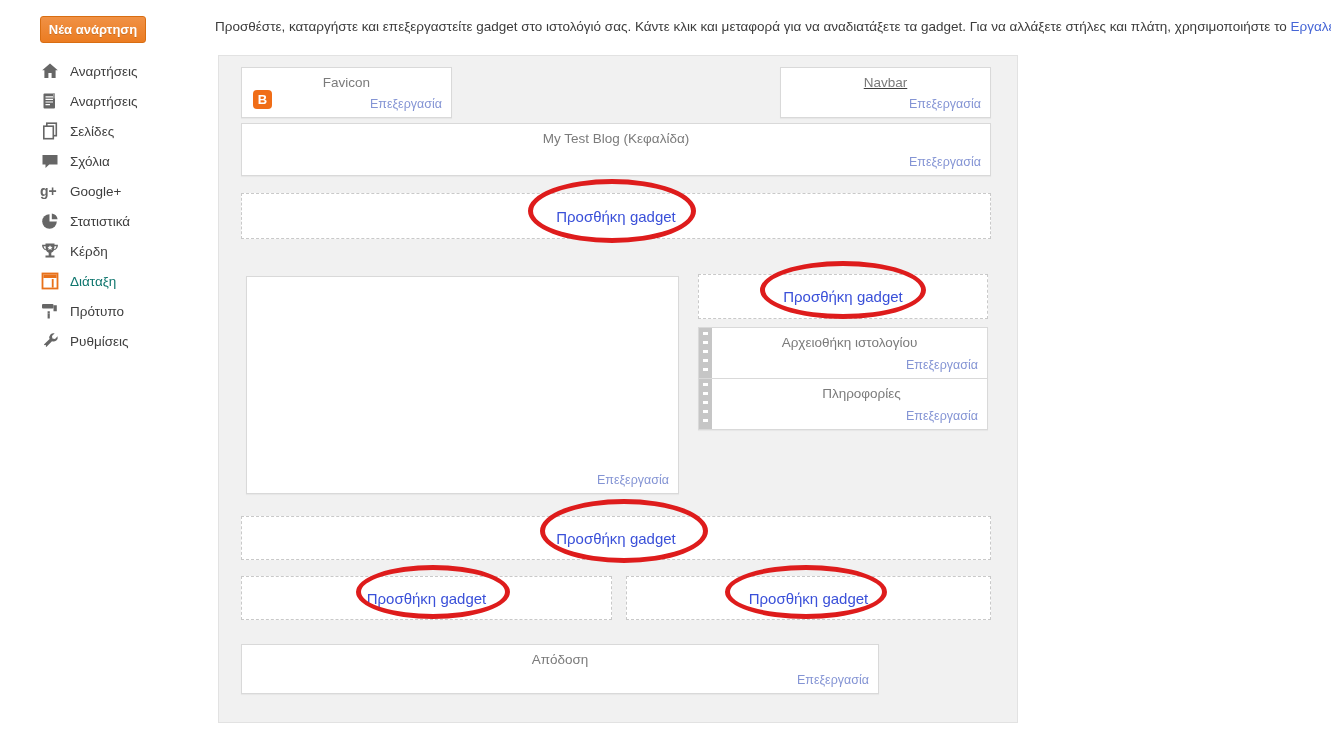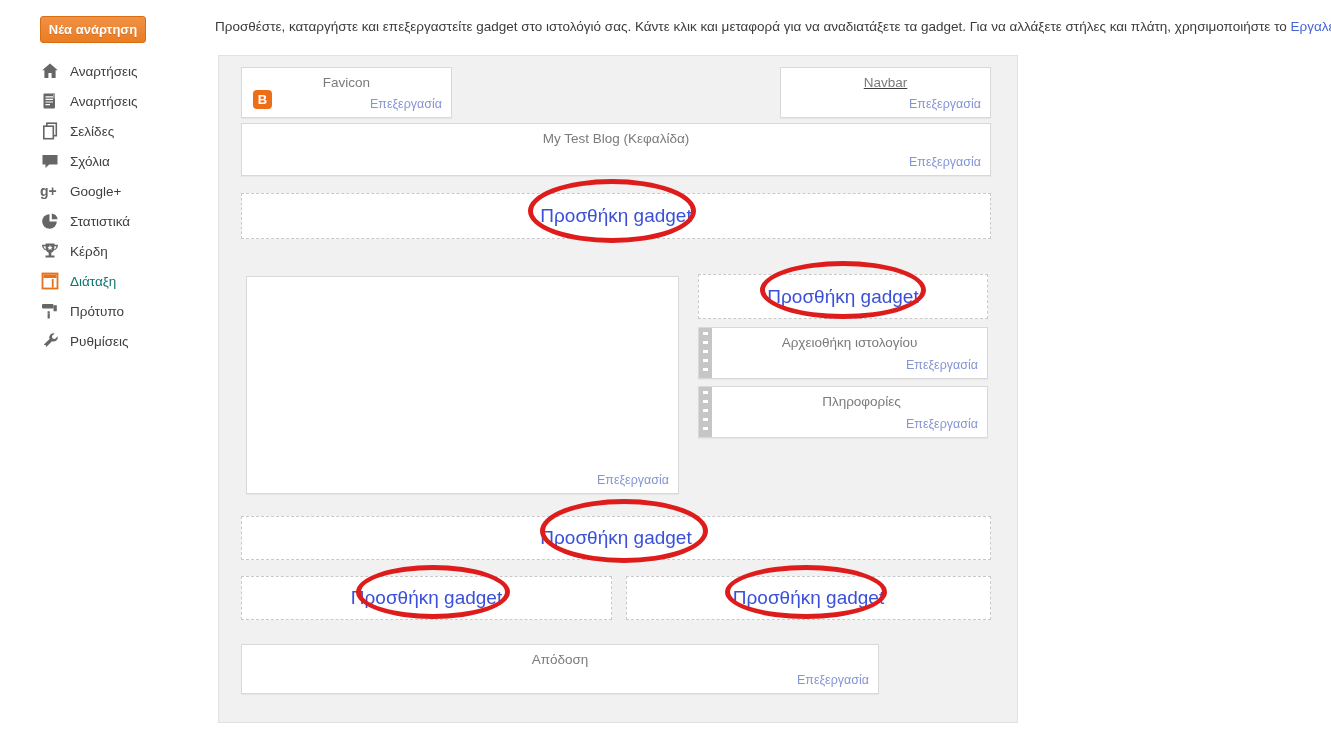--- a/index.html
+++ b/index.html
@@ -46,21 +46,21 @@
     text-align:center; color:#7b7b7b; font-size:13.5px; padding-top:7px;
   }
   .edit-link {
     position:absolute; right:9px; bottom:6px; color:#8494d4;
     font-size:12.5px; text-decoration:none; cursor:pointer;
   }
   .dashed-box {
     position:absolute; background:#fff; border:1px dashed #c9c9c9;
     display:flex; align-items:center; justify-content:center;
   }
-  .add-link { color:#3a50d9; font-size:19px; text-decoration:none; cursor:pointer; }
+  .add-link { color:#3a50d9; font-size:15px; text-decoration:none; cursor:pointer; }
 
   .blogger-icon {
     position:absolute; left:11px; bottom:8px; width:19px; height:19px;
     background:#f06d17; border-radius:4px; color:#fff; font-weight:bold;
     font-size:13px; text-align:center; line-height:19px;
   }
 
   .drag-handle {
     position:absolute; left:0; top:0; bottom:0; width:13px;
     background:#c6c6c6; cursor:grab;
@@ -210,21 +210,21 @@
     </div>
 
     <div class="wbox handled" style="left:479px; top:271px; width:290px; height:52px;">
       <div class="drag-handle">
           <div class="dots"></div>
         </div>
       <div class="wtitle">Αρχειοθήκη ιστολογίου</div>
       <a class="edit-link">Επεξεργασία</a>
     </div>
 
-    <div class="wbox handled" style="left:479px; top:330px; width:290px; height:52px;padding-left:24px;">
+    <div class="wbox handled" style="left:479px; top:322px; width:290px; height:52px;padding-left:24px;">
       <div class="drag-handle">
           <div class="dots"></div>
         </div>
       <div class="wtitle">Πληροφορίες</div>
       <a class="edit-link">Επεξεργασία</a>
     </div>
 
     <div class="dashed-box" style="left:22px; top:460px; width:750px; height:44px;">
       <a class="add-link">Προσθήκη gadget</a>
     </div>

